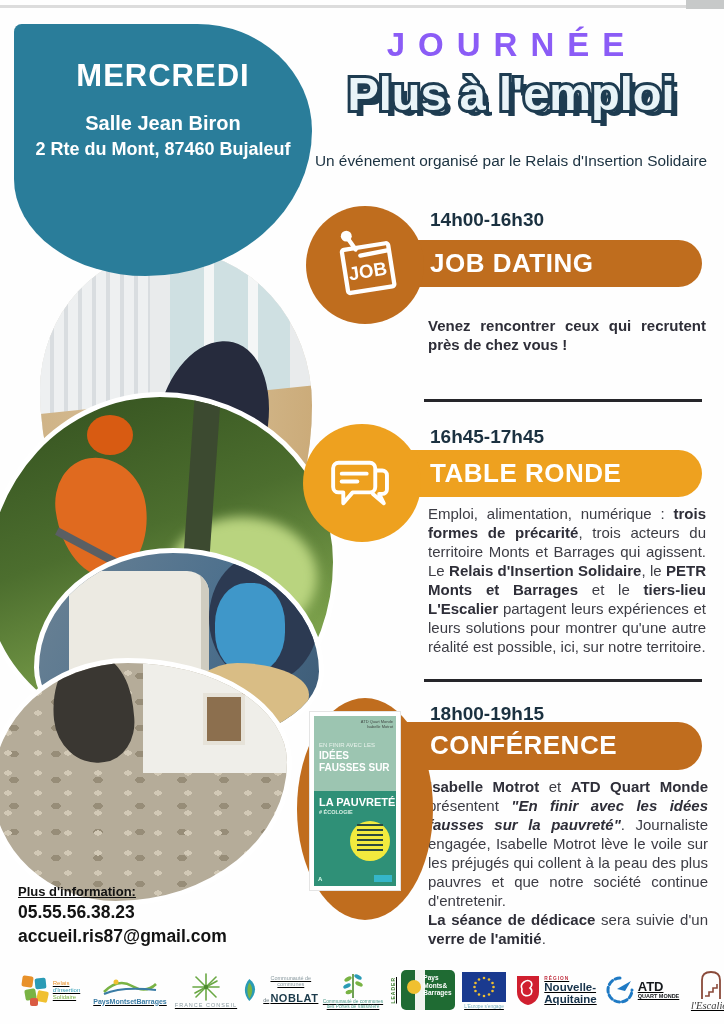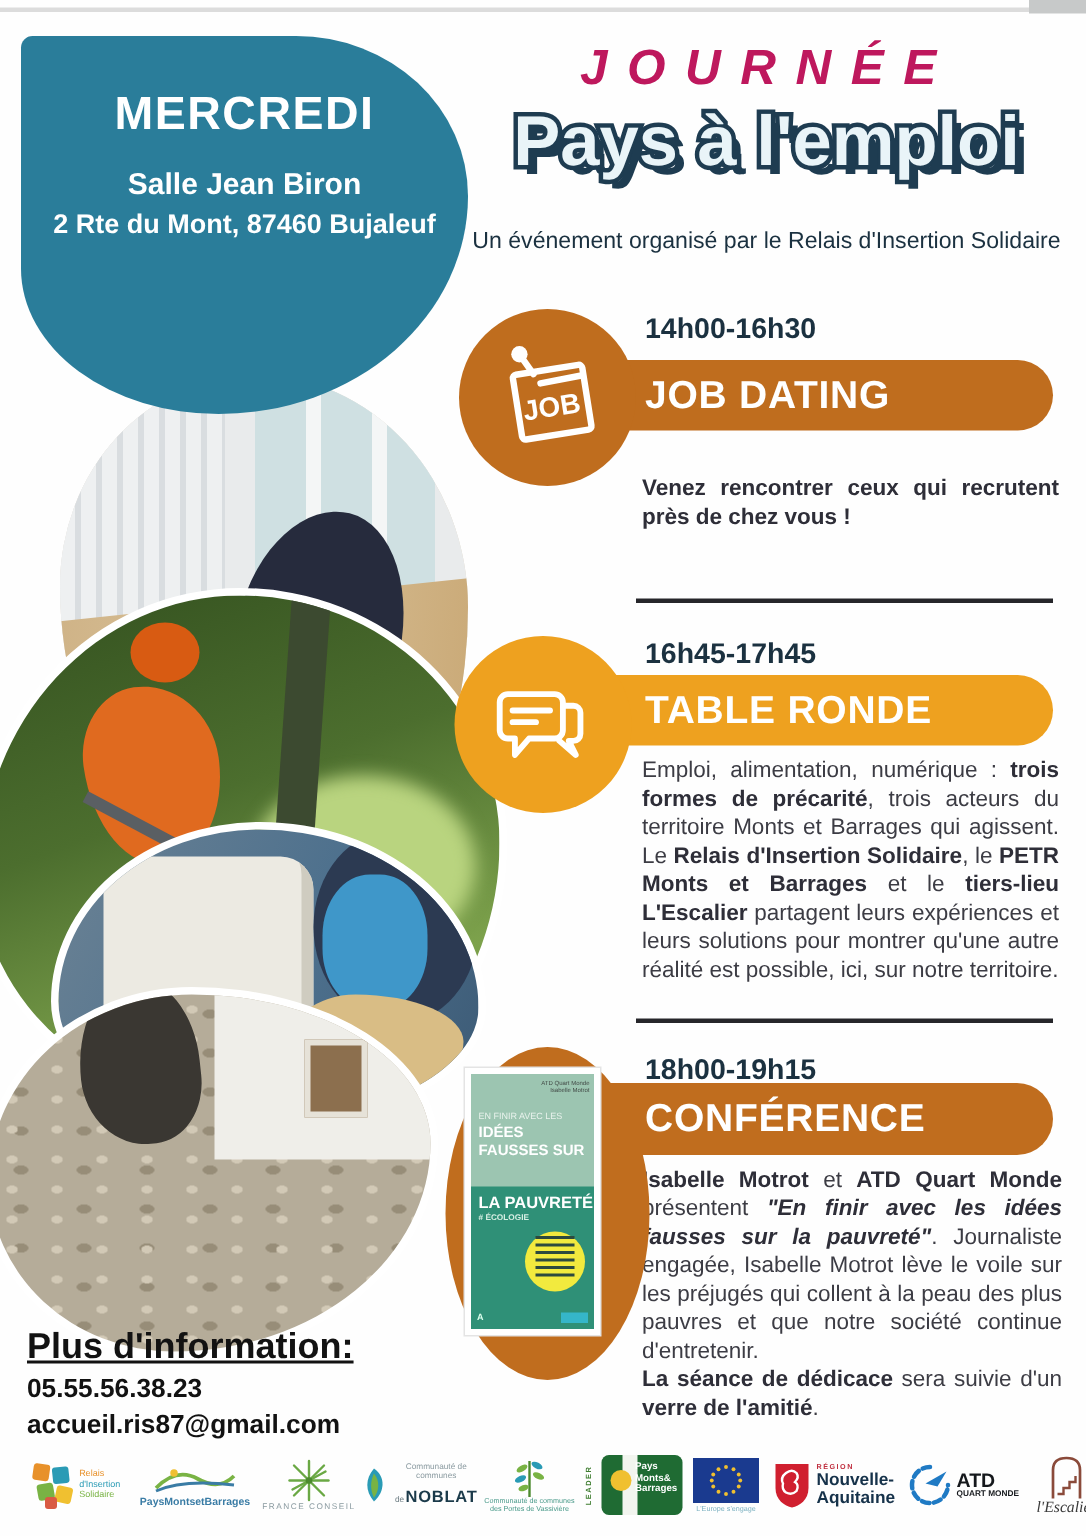--- a/index.html
+++ b/index.html
@@ -14,22 +14,22 @@
   
   .teal-blob{left:14px;top:24px;width:298px;height:252px;background:#2a7d9a;z-index:6;
              border-radius:8px 40% 58% 46% / 8px 44% 60% 40%;
              color:#fff;text-align:center;padding-top:34px;box-sizing:border-box;}
   .mercredi{font-size:31px;font-weight:900;letter-spacing:1px;}
   .bigdate{font-size:35px;font-weight:900;letter-spacing:1px;margin-top:4px;}
   .venue{font-size:20px;font-weight:800;margin-top:18px;}
   .addr{font-size:18px;font-weight:700;margin-top:4px;}
 
   
-  .title-kicker{left:310px;top:26px;width:404px;text-align:center;color:#be185d;
-                font-size:33px;font-weight:900;letter-spacing:13px;z-index:7;font-style:italic;}
+  .title-kicker{left:310px;top:26px;width:404px;text-align:center;color:#8b5cf6;
+                font-size:33px;font-weight:900;letter-spacing:13px;z-index:7;}
   .title-main{left:298px;top:66px;width:426px;text-align:center;color:#e9f4f8;
               font-size:47px;font-weight:900;letter-spacing:0px;z-index:7;
               -webkit-text-stroke:6px #1e3c51;paint-order:stroke fill;
               text-shadow:6px 6px 0 #1e3c51;}
   .subtitle{left:298px;top:152px;width:426px;text-align:center;color:#1b3140;
             font-size:15.4px;z-index:7;}
 
   
   .photo{overflow:hidden;}
   .photo1{left:40px;top:250px;width:272px;height:352px;z-index:1;background:#ded6c6;
@@ -115,28 +115,28 @@
              border-radius:50%;}
   .bk-circle i{display:block;height:2px;background:#2c4a3e;margin:3px 7px 0 7px;}
   .bk-foot-a{position:absolute;left:4px;bottom:4px;font-size:6px;font-weight:800;color:#dfe;}
   .bk-foot-b{position:absolute;right:4px;bottom:4px;width:18px;height:7px;background:#35b6c9;}
 
   
   .icon-svg{width:78px;height:78px;}
 
   
   .contact{left:18px;top:884px;z-index:10;color:#121212;}
-  .contact-label{font-size:24px;font-weight:800;text-decoration:underline;}
+  .contact-label{font-size:13px;font-weight:800;text-decoration:underline;}
   .contact-line{font-size:17.5px;font-weight:700;margin-top:3px;}
 
   
   .logos{left:12px;top:960px;width:702px;height:60px;display:flex;align-items:center;
          justify-content:space-between;z-index:10;}
   .logo{display:flex;flex-direction:column;align-items:center;justify-content:center;
-        text-align:center;flex:0 0 auto;}
+        text-align:center;flex:0 0 auto;text-decoration:underline;}
   .lrow{display:flex;align-items:center;gap:3px;}
   .cap{font-size:5.5px;color:#8a9aa0;line-height:6.5px;}
   .ris-txt div{font-size:6px;line-height:7px;text-align:left;}
   .ris-p{width:30px;height:32px;position:relative;}
   .ris-p span{position:absolute;width:11px;height:11px;border-radius:2px;}
   .petr-cap{font-size:7px;font-weight:700;color:#3a7ca5;margin-top:2px;}
   .noblat-big{font-size:11px;font-weight:800;color:#1b3a4a;letter-spacing:0.5px;}
   .noblat-de{font-size:5.5px;color:#6a7a80;margin-right:1px;}
   .cap-teal{font-size:4.8px;color:#4a9a8a;line-height:5.5px;}
   .leader{writing-mode:vertical-rl;transform:rotate(180deg);font-size:5px;color:#3e7d2f;
@@ -192,21 +192,21 @@
     <div class="abs p4-person"></div>
   </div>
 
   <div class="abs teal-blob">
     <div class="mercredi">MERCREDI</div>
     <div class="venue">Salle Jean Biron</div>
     <div class="addr">2 Rte du Mont, 87460 Bujaleuf</div>
   </div>
 
   <div class="abs title-kicker">JOURNÉE</div>
-  <div class="abs title-main">Pays à l'emploi</div>
+  <div class="abs title-main">Plus à l'emploi</div>
   <div class="abs banner banner1">JOB DATING</div>
 
   <div class="abs subtitle"><span>Un événement organisé par le </span><span class="b">Relais d'Insertion Solidaire</span></div>
   <div class="abs circle c1">
     <svg class="icon-svg" viewBox="0 0 100 100">
       <g fill="none" stroke="#ffffff" stroke-width="5.5" stroke-linecap="round">
         <rect x="24" y="26" width="60" height="56" rx="3" transform="rotate(-9 54 54)"></rect>
         <path d="M28 16 L38 30"></path>
         <path d="M44 38 L80 31"></path>
       </g>

